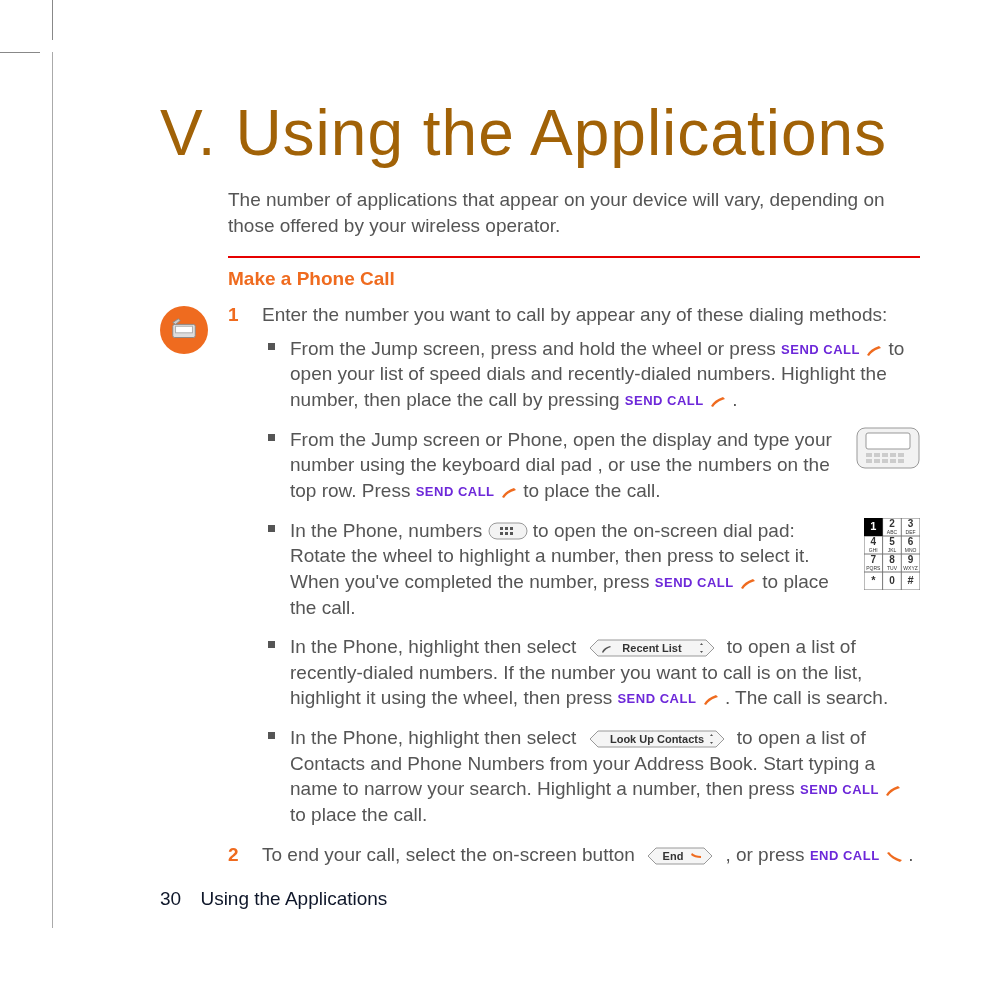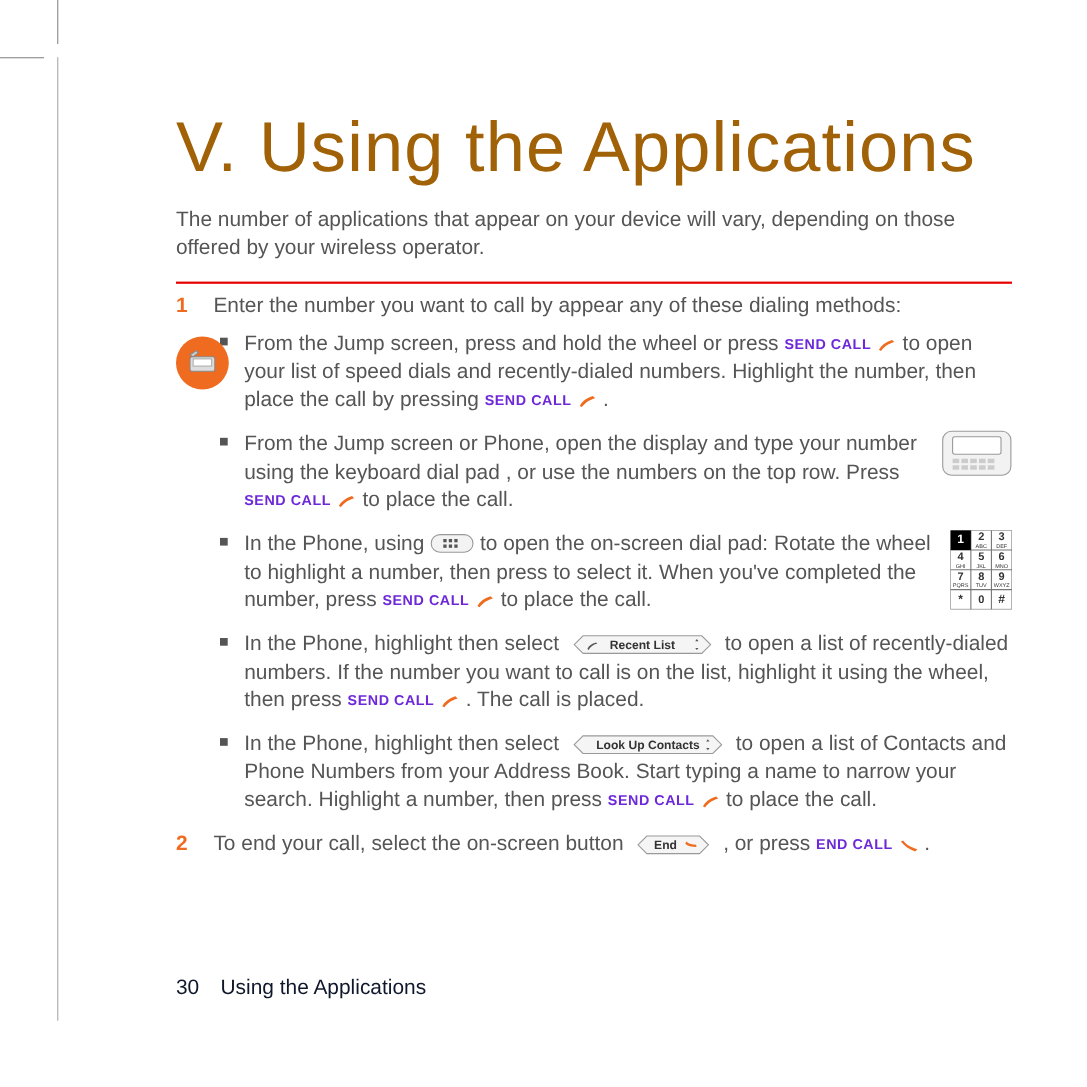--- a/index.html
+++ b/index.html
@@ -26,20 +26,21 @@
     font-family: "Helvetica Neue", Helvetica, Arial, sans-serif;
     font-weight: 200;
     font-size: 64px;
     color: #a16207;
     letter-spacing: 1px;
     margin: 0 0 20px 0;
     line-height: 1.05;
   }
 
   .content {
+    margin-left: 68px;
     font-size: 19px;
     line-height: 1.35;
     color: #555;
   }
 
   .intro { margin: 0 0 18px 0; }
 
   .section-heading {
     color: #e60000;
     font-size: 28px;
@@ -143,20 +144,21 @@
 
 <div class="page">
 
   <h1 class="chapter-title">V. Using the Applications</h1>
 
   <div class="content">
     <p class="intro">The number of applications that appear on your device will vary, depending on those offered by your wireless operator.</p>
 
     <div class="section-rule"></div>
 
+    <div class="subheading">Make a Phone Call</div>
 
     <ol class="steps">
       <li>
         <span>Enter the number you want to call by appear any of these dialing methods:</span>
         <ul class="bullets">
 
           <li>
             <span>From the Jump screen, press and hold the wheel or press </span>
             <span class="key-label">SEND CALL</span>
             <svg class="inline-svg" width="18" height="14" viewBox="0 0 18 14">
@@ -226,21 +228,21 @@
                   <text x="28" y="45" font-size="10" font-weight="bold">8</text>
                     <text x="28" y="52" font-size="5">TUV</text>
                   <text x="46.6" y="45" font-size="10" font-weight="bold">9</text>
                     <text x="46.6" y="52" font-size="5">WXYZ</text>
                   <text x="9.3" y="66" font-size="11" font-weight="bold">*</text>
                   <text x="28" y="66" font-size="10" font-weight="bold">0</text>
                   <text x="46.6" y="66" font-size="11" font-weight="bold">#</text>
                 </g>
               </svg>
             </span>
-            <span>In the Phone, using </span>
+            <span>In the Phone, numbers </span>
             <svg class="inline-svg" width="40" height="18" viewBox="0 0 40 18">
               <rect x="1" y="1" width="38" height="16" rx="8" fill="#f3f3f3" stroke="#999"></rect>
               <g fill="#555">
                   <rect x="12" y="5" width="3" height="3"></rect>
                   <rect x="17" y="5" width="3" height="3"></rect>
                   <rect x="22" y="5" width="3" height="3"></rect>
                   <rect x="12" y="10" width="3" height="3"></rect>
                   <rect x="17" y="10" width="3" height="3"></rect>
                   <rect x="22" y="10" width="3" height="3"></rect>
                 </g>
@@ -259,21 +261,21 @@
               <polygon points="8,10 16,2 124,2 132,10 124,18 16,18" fill="#f5f5f5" stroke="#999"></polygon>
               <path d="M20 14 C21 11 24 9 28 8 L29 9 C25 10 23 12 21 15 Z" fill="#555"></path>
               <text x="70" y="14" text-anchor="middle" font-family="Arial" font-size="11" font-weight="bold" fill="#333">Recent List</text>
               <path d="M118 7 l3 0 l-1.5 -2 z M118 13 l3 0 l-1.5 2 z" fill="#555"></path>
             </svg>
             <span> to open a list of recently-dialed numbers. If the number you want to call is on the list, highlight it using the wheel, then press </span>
             <span class="key-label">SEND CALL</span>
             <svg class="inline-svg" width="18" height="14" viewBox="0 0 18 14">
                 <path d="M2 11 C4 7 8 4 14 2 L16 4 C10 6 7 8 4 12 Z" fill="#ef6b1f"></path>
               </svg>
-            <span>. The call is placed.</span>
+            <span>. The call is search.</span>
           </li>
 
           <li>
             <span>In the Phone, highlight then select </span>
             <svg class="inline-svg lg" width="150" height="20" viewBox="0 0 150 20">
               <polygon points="8,10 16,2 134,2 142,10 134,18 16,18" fill="#f5f5f5" stroke="#999"></polygon>
               <text x="75" y="14" text-anchor="middle" font-family="Arial" font-size="11" font-weight="bold" fill="#333">Look Up Contacts</text>
               <path d="M128 7 l3 0 l-1.5 -2 z M128 13 l3 0 l-1.5 2 z" fill="#555"></path>
             </svg>
             <span> to open a list of Contacts and  Phone Numbers from your Address Book. Start typing a name to narrow your search. Highlight a number, then press </span>

